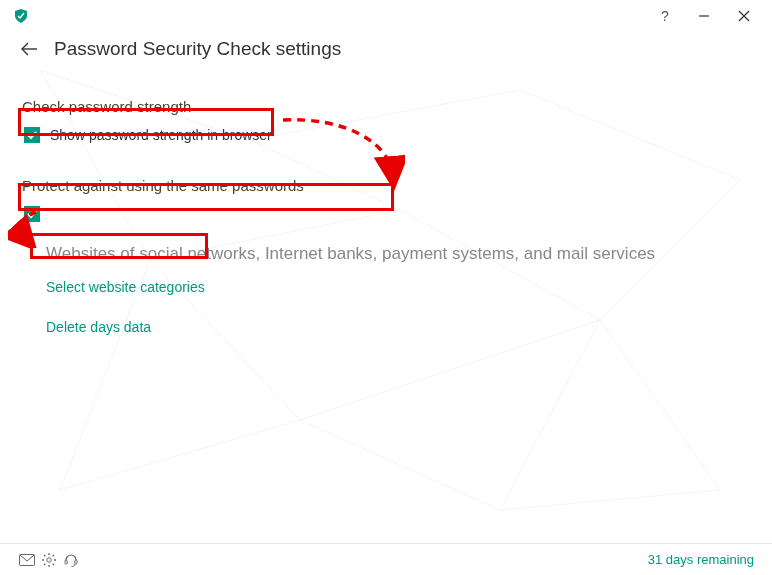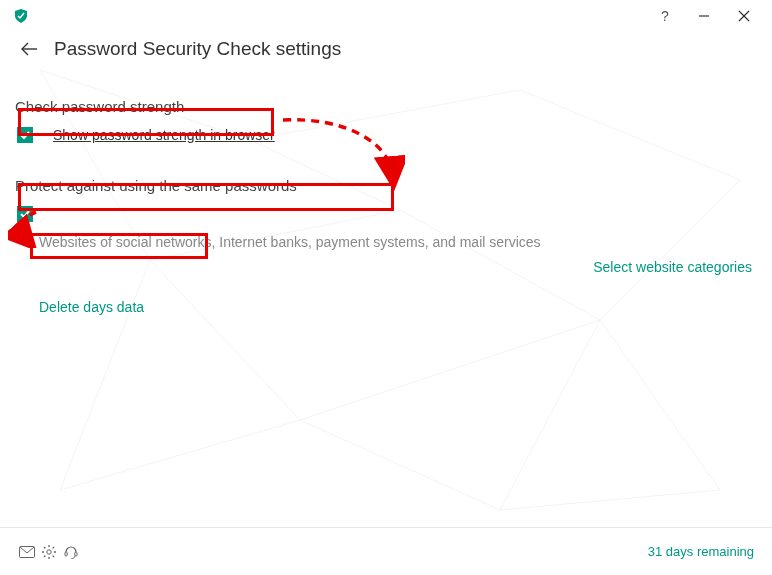--- a/index.html
+++ b/index.html
@@ -40,84 +40,82 @@
       width: 22px; height: 22px;
       display: flex; align-items: center; justify-content: center;
       color: #333; cursor: pointer;
     }
     .page-title {
       font-size: 19px;
       font-weight: 400;
       color: #333;
     }
     .content {
-      padding: 18px 20px 0 15px;
+      padding: 18px 20px 0 22px;
       position: relative;
     }
     .section-heading {
       font-size: 15px;
       color: #444;
       margin-bottom: 8px;
       margin-top: 8px;
     }
     .checkbox-row {
       display: flex;
       align-items: center;
-      gap: 20px;
+      gap: 10px;
       padding: 4px 6px 4px 2px;
-      text-decoration: underline;
     }
     .checkbox {
       width: 16px; height: 16px;
       background: #009982;
       display: flex; align-items: center; justify-content: center;
       cursor: pointer;
       flex-shrink: 0;
     }
     .checkbox svg { display: block; }
     .checkbox-label {
       font-size: 14px;
       color: #333;
     }
     .subtext {
-      font-size: 14px;
+      font-size: 17px;
       color: #888;
       margin-left: 24px;
-      margin-top: 8px;
+      margin-top: 18px;
     }
     .link {
       font-size: 14px;
       color: #009982;
       cursor: pointer;
       display: inline-block;
     }
     .link-block {
-      margin-top: 8px;
+      margin-top: 14px;
       margin-left: 24px;
-      text-align: right;
     }
     .delete-link {
       margin-top: 22px;
       margin-left: 24px;
     }
     .highlight-box {
       border: 3px solid #e60000;
       position: absolute;
       pointer-events: none;
     }
     .hb1 { left: 18px; top: 36px; width: 256px; height: 28px; }
     .hb2 { left: 18px; top: 111px; width: 376px; height: 28px; }
     .hb3 { left: 30px; top: 161px; width: 178px; height: 26px; }
     .annotation-arrow { position: absolute; pointer-events: none; }
     .arrow1 { left: 275px; top: 40px; width: 130px; height: 80px; }
     .arrow2 { left: 8px; top: 136px; width: 40px; height: 40px; }
     .statusbar {
       position: absolute;
       bottom: 0; left: 0; right: 0;
-      height: 48px;
+      height: 32px;
       border-top: 1px solid #e6e6e6;
       display: flex;
       align-items: center;
       padding: 0 18px;
       gap: 4px;
     }
     .statusbar-icon {
       width: 18px; height: 18px;
       color: #666;
       cursor: pointer;

